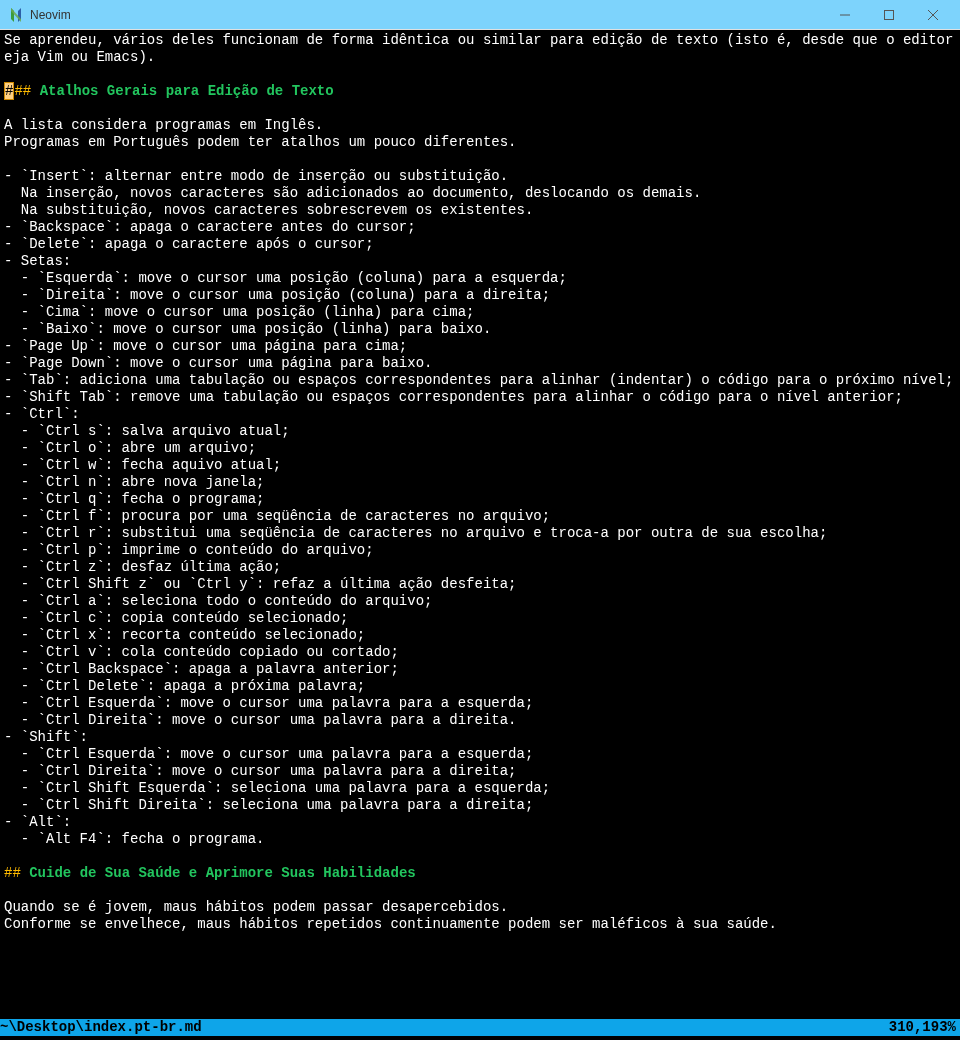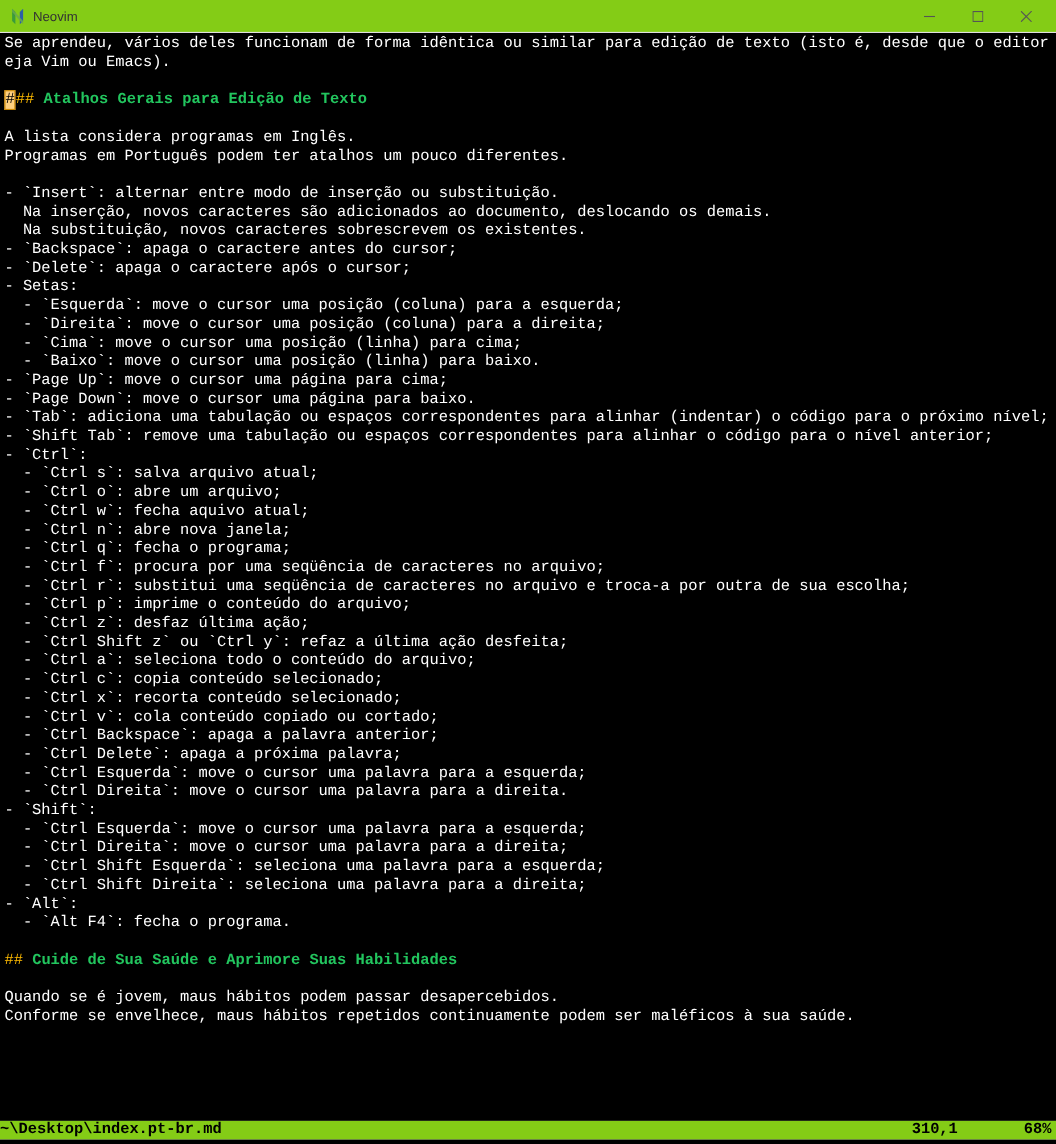--- a/index.html
+++ b/index.html
@@ -7,21 +7,21 @@
     width: 960px;
     height: 1040px;
     background: #ffffff;
     font-family: "Consolas", "Courier New", monospace;
     overflow: hidden;
     display: flex;
     flex-direction: column;
   }
   .titlebar {
     height: 30px;
-    background: #84cc16;
+    background: #7dd3fc;
     border-bottom: 1px solid #e0e0e0;
     display: flex;
     align-items: center;
     padding: 0 8px;
     font-family: "Segoe UI", sans-serif;
     font-size: 12px;
     color: #333;
   }
   .titlebar-icon {
     width: 16px;
@@ -51,33 +51,33 @@
     overflow: hidden;
   }
   .cursor-block {
     background: #ffd080;
     color: #000;
     border: 1px solid #cc8800;
   }
   .heading-mark { color: #ffbb00; }
   .heading-text { color: #22c55e; font-weight: bold; }
   .statusline {
-    background: #84cc16;
+    background: #0ea5e9;
     color: #000000;
     font-family: "Consolas", "Courier New", monospace;
     font-size: 14px;
     height: 17px;
     line-height: 17px;
     font-weight: bold;
     display: flex;
     padding: 0 4px 0 0;
   }
   .status-left { flex: 0 0 auto; }
   .status-mid { flex: 1; }
-  .status-pos { flex: 0 0 auto; margin-right: 60px; }
+  .status-pos { flex: 0 0 auto; }
   .status-pct { flex: 0 0 auto; }
   .bottompad {
     background: #000000;
     height: 4px;
   }
 </style>
 </head>
 <body>
 
 <div class="titlebar">
@@ -109,15 +109,15 @@
     </div>
   </div>
 </div>
 
 <div class="editor" id="editor"><div>Se aprendeu, vários deles funcionam de forma idêntica ou similar para edição de texto (isto é, desde que o editor não s</div><div>eja Vim ou Emacs).</div><div>&nbsp;</div><div><span class="cursor-block">#</span><span class="heading-mark">## </span><span class="heading-text">Atalhos Gerais para Edição de Texto</span></div><div>&nbsp;</div><div>A lista considera programas em Inglês.</div><div>Programas em Português podem ter atalhos um pouco diferentes.</div><div>&nbsp;</div><div>- `Insert`: alternar entre modo de inserção ou substituição.</div><div>  Na inserção, novos caracteres são adicionados ao documento, deslocando os demais.</div><div>  Na substituição, novos caracteres sobrescrevem os existentes.</div><div>- `Backspace`: apaga o caractere antes do cursor;</div><div>- `Delete`: apaga o caractere após o cursor;</div><div>- Setas:</div><div>  - `Esquerda`: move o cursor uma posição (coluna) para a esquerda;</div><div>  - `Direita`: move o cursor uma posição (coluna) para a direita;</div><div>  - `Cima`: move o cursor uma posição (linha) para cima;</div><div>  - `Baixo`: move o cursor uma posição (linha) para baixo.</div><div>- `Page Up`: move o cursor uma página para cima;</div><div>- `Page Down`: move o cursor uma página para baixo.</div><div>- `Tab`: adiciona uma tabulação ou espaços correspondentes para alinhar (indentar) o código para o próximo nível;</div><div>- `Shift Tab`: remove uma tabulação ou espaços correspondentes para alinhar o código para o nível anterior;</div><div>- `Ctrl`:</div><div>  - `Ctrl s`: salva arquivo atual;</div><div>  - `Ctrl o`: abre um arquivo;</div><div>  - `Ctrl w`: fecha aquivo atual;</div><div>  - `Ctrl n`: abre nova janela;</div><div>  - `Ctrl q`: fecha o programa;</div><div>  - `Ctrl f`: procura por uma seqüência de caracteres no arquivo;</div><div>  - `Ctrl r`: substitui uma seqüência de caracteres no arquivo e troca-a por outra de sua escolha;</div><div>  - `Ctrl p`: imprime o conteúdo do arquivo;</div><div>  - `Ctrl z`: desfaz última ação;</div><div>  - `Ctrl Shift z` ou `Ctrl y`: refaz a última ação desfeita;</div><div>  - `Ctrl a`: seleciona todo o conteúdo do arquivo;</div><div>  - `Ctrl c`: copia conteúdo selecionado;</div><div>  - `Ctrl x`: recorta conteúdo selecionado;</div><div>  - `Ctrl v`: cola conteúdo copiado ou cortado;</div><div>  - `Ctrl Backspace`: apaga a palavra anterior;</div><div>  - `Ctrl Delete`: apaga a próxima palavra;</div><div>  - `Ctrl Esquerda`: move o cursor uma palavra para a esquerda;</div><div>  - `Ctrl Direita`: move o cursor uma palavra para a direita.</div><div>- `Shift`:</div><div>  - `Ctrl Esquerda`: move o cursor uma palavra para a esquerda;</div><div>  - `Ctrl Direita`: move o cursor uma palavra para a direita;</div><div>  - `Ctrl Shift Esquerda`: seleciona uma palavra para a esquerda;</div><div>  - `Ctrl Shift Direita`: seleciona uma palavra para a direita;</div><div>- `Alt`:</div><div>  - `Alt F4`: fecha o programa.</div><div>&nbsp;</div><div><span class="heading-mark">## </span><span class="heading-text">Cuide de Sua Saúde e Aprimore Suas Habilidades</span></div><div>&nbsp;</div><div>Quando se é jovem, maus hábitos podem passar desapercebidos.</div><div>Conforme se envelhece, maus hábitos repetidos continuamente podem ser maléficos à sua saúde.</div><div>&nbsp;</div></div>
 
 <div class="statusline">
   <span class="status-left">~\Desktop\index.pt-br.md</span>
   <span class="status-mid"></span>
   <span class="status-pos">310,1</span>
-  <span class="status-pct">68%</span>
+  <span class="status-pct">93%</span>
 </div>
 <div class="bottompad"></div>
 
 </body></html>

